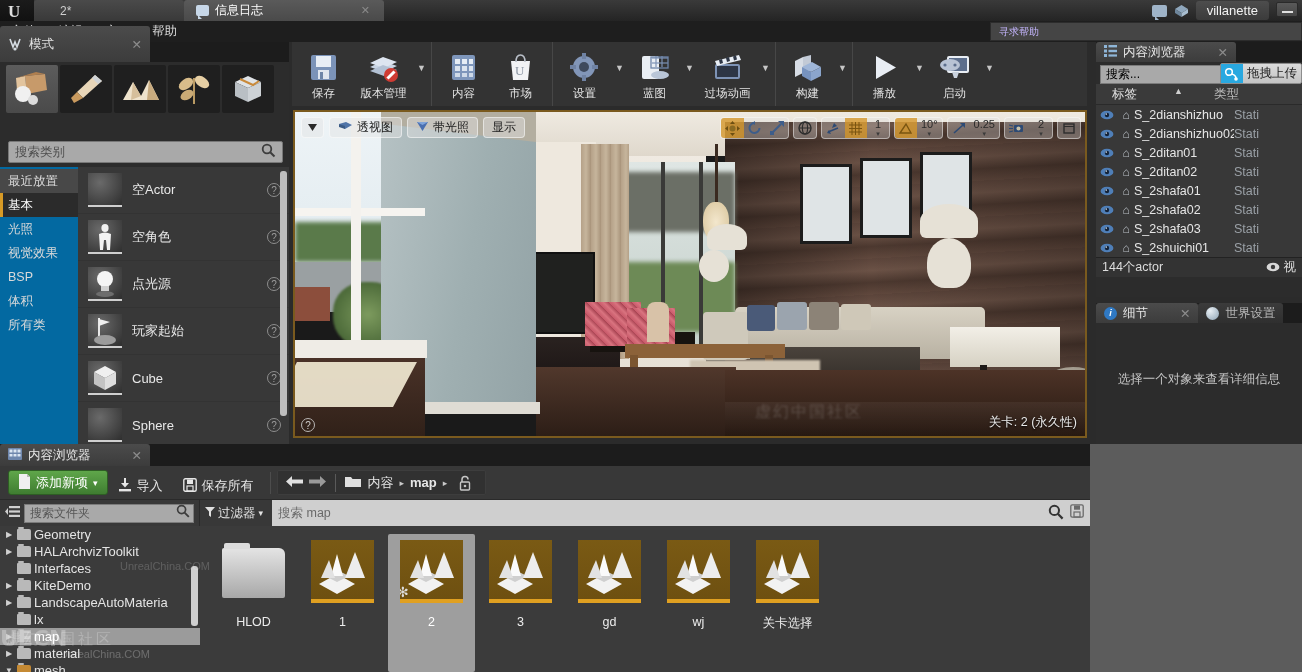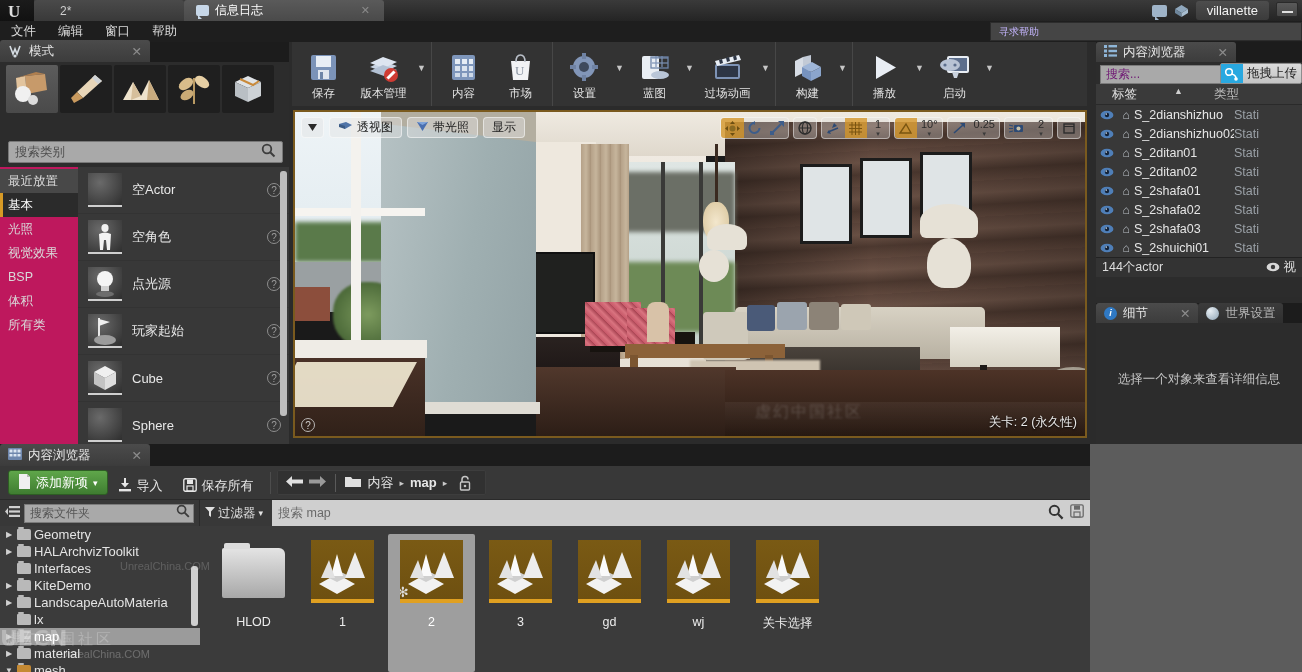--- a/index.html
+++ b/index.html
@@ -70,40 +70,40 @@
   .helpbox{
     margin-left:auto; width:312px; height:19px; background:#454545;
     border:1px solid #2c2c2c; color:#c4b5fd; font-size:10px;
     line-height:17px; padding-left:8px; margin-right:0;
   }
 
   
   .modes-panel{ position:absolute; left:0; top:42px; width:289px; height:402px; background:#2c2c2c;}
   .panel-tabrow{ height:20px; display:flex; align-items:flex-end; background:#1c1c1c;}
   .panel-tab{
-    height:22px; display:flex; align-items:center; gap:6px; padding:0 8px;
+    height:36px; display:flex; align-items:center; gap:6px; padding:0 8px;
     background:linear-gradient(#4b4b4b,#3c3c3c); color:#e4e4e4; font-size:12.5px;
     border-top-left-radius:3px;border-top-right-radius:3px; min-width:150px;
   }
   .panel-tab .x{ margin-left:auto; color:#8c8c8c; padding-left:18px;}
   .modes-ico{ width:15px;height:13px; }
   .mode-btns{ display:flex; gap:2px; padding:3px 4px 2px 6px; background:#2c2c2c;}
   .mode-btn{
     width:52px;height:48px; background:#1f1f1f; border-radius:2px;
     display:flex;align-items:center;justify-content:center;
   }
   .mode-btn.sel{ background:linear-gradient(#5c5c5c,#4a4a4a); }
   .searchrow{ padding:2px 6px 4px 8px;margin-top:24px; }
   .searchbox{
     height:22px;background:#a9a9a9;border:1px solid #787878;border-radius:2px;
     display:flex;align-items:center;padding:0 6px; color:#4e4e4e; font-size:12.5px;
   }
   .searchbox .mag{ margin-left:auto;}
   .modes-body{ display:flex; height:315px; }
-  .cat-col{ width:78px; background:#be185d; padding-top:2px;}
+  .cat-col{ width:78px; background:#0369a1; padding-top:2px;}
   .cat{
     height:24px; line-height:24px; padding-left:8px; font-size:12.5px; color:#d9d9d9;
     position:relative;
   }
   .cat.sel{ background:#2b2b2b; color:#fff;}
   .cat.sel:before{content:"";position:absolute;left:0;top:0;bottom:0;width:3px;background:#d79a26;}
   .cat.hl{ background:#484848;}
   .items-col{ flex:1; background:#383838; position:relative; overflow:hidden;}
   .item{
     height:47px; display:flex; align-items:center; gap:10px; padding:0 8px 0 10px;
@@ -228,21 +228,21 @@
   
   .outliner{ position:absolute; left:1096px; top:42px; width:206px; height:255px; background:#2c2c2c;}
   .ol-head{ height:20px; display:flex; align-items:flex-end; background:#1c1c1c;}
   .ol-tab{
     height:20px;display:flex;align-items:center;gap:6px;padding:0 8px;
     background:linear-gradient(#4b4b4b,#3c3c3c); color:#e8e8e8;font-size:12.5px;
     border-top-left-radius:3px;border-top-right-radius:3px; min-width:140px;
   }
   .ol-tab .x{margin-left:auto;color:#8c8c8c;padding-left:10px;}
   .ol-srow{ height:22px; display:flex; align-items:center; padding:2px 2px 0 4px; position:relative;}
-  .ol-search{ flex:1; height:19px;background:#a9a9a9;border:1px solid #7b7b7b;color:#701a75;font-size:12px;line-height:17px;padding-left:5px;}
+  .ol-search{ flex:1; height:19px;background:#a9a9a9;border:1px solid #7b7b7b;color:#000000;font-size:12px;line-height:17px;padding-left:5px;}
   .dragupload{
     position:absolute; right:0; top:1px; height:21px; display:flex;align-items:center;
     background:linear-gradient(#dcdcdc,#c4c4c4); border:1px solid #8d8d8d; border-radius:2px;
   }
   .du-ico{width:22px;height:19px;background:#29a8e0;display:flex;align-items:center;justify-content:center;}
   .du-txt{font-size:12.5px;color:#222;padding:0 4px;white-space:nowrap;}
   .ol-cols{ height:21px;background:#3a3a3a; display:flex; align-items:center; border-bottom:1px solid #2a2a2a; position:relative;}
   .ol-cols .c1{width:118px;padding-left:16px;font-size:12.5px;color:#e2e2e2;}
   .ol-cols .c2{font-size:12.5px;color:#b9b9b9;}
   .sortarrow{position:absolute;left:78px;top:2px;color:#cfcfcf;font-size:9px;}

